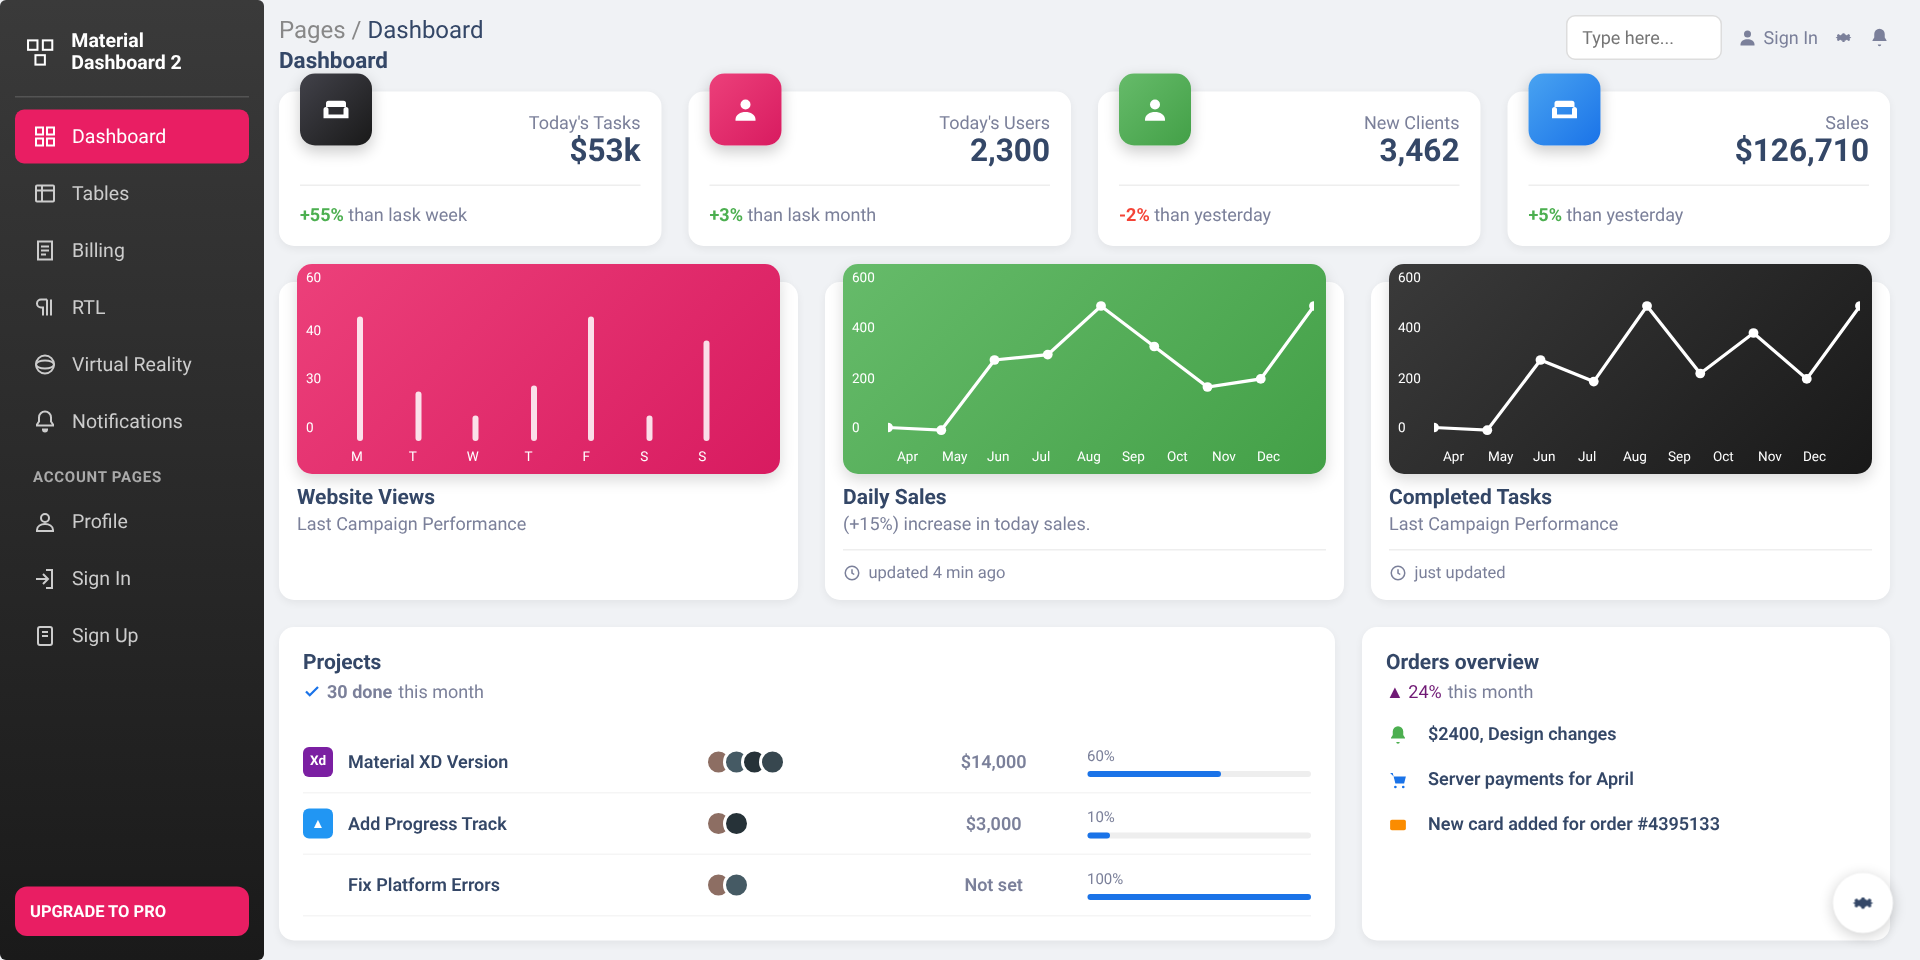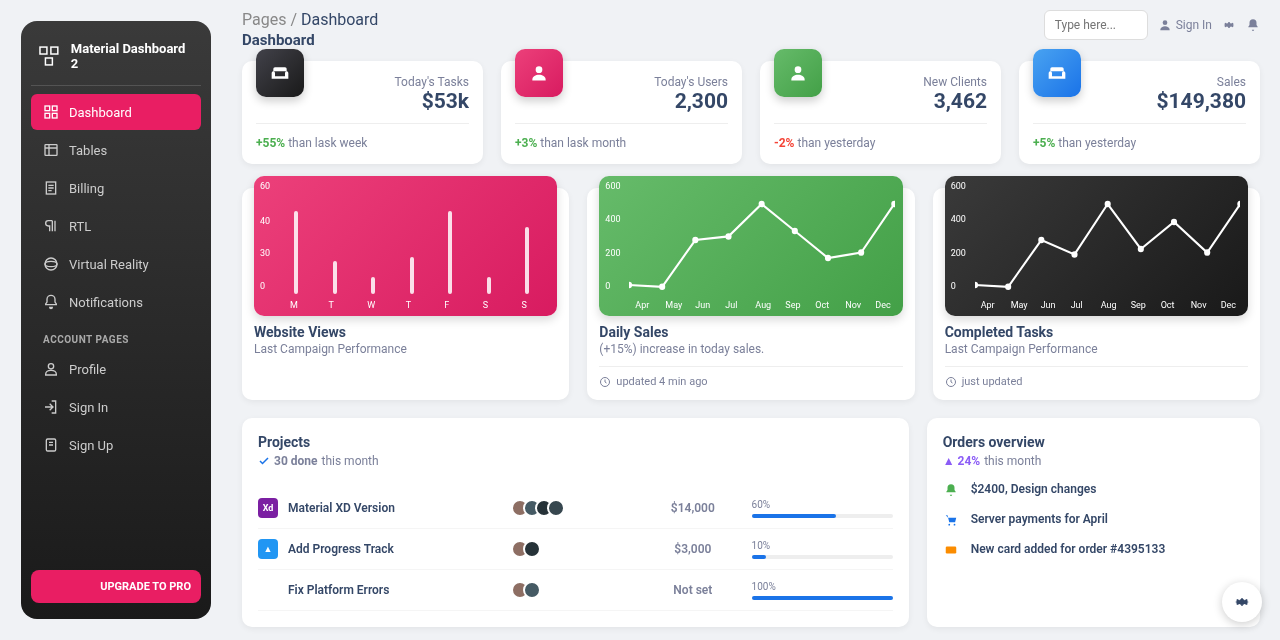--- a/index.html
+++ b/index.html
@@ -1,25 +1,25 @@
 <!DOCTYPE html>
 <html><head>
 <meta charset="utf-8">
 <style>
 *{box-sizing:border-box;margin:0;padding:0;font-family:-apple-system,BlinkMacSystemFont,"Segoe UI",Roboto,sans-serif}
 body{background:#f0f2f5;width:1280px;height:640px;overflow:hidden;display:flex}
-.sidebar{width:190px;background:linear-gradient(180deg,#3a3a3a 0%,#1a1a1a 100%);color:#fff;padding:16px 10px;margin:21px;border-radius:16px;display:flex;flex-direction:column}
+.sidebar{width:176px;background:linear-gradient(180deg,#3a3a3a 0%,#1a1a1a 100%);color:#fff;padding:16px 10px;margin:0;border-radius:4px;display:flex;flex-direction:column}
 .brand{display:flex;align-items:center;gap:10px;padding:4px 6px 14px;border-bottom:1px solid rgba(255,255,255,.15);font-weight:700;font-size:13px}
 .brand-icon{width:24px;height:24px}
 .nav{flex:1;margin-top:8px}
 .nav-item{display:flex;align-items:center;gap:10px;padding:10px 12px;font-size:13px;color:#ccc;border-radius:6px;cursor:pointer;margin-bottom:2px}
 .nav-item.active{background:#e91e63;color:#fff}
 .nav-item .ico{width:16px;height:16px;display:inline-flex;align-items:center;justify-content:center}
 .nav-section{font-size:10px;letter-spacing:.5px;color:#aaa;padding:12px 12px 6px;font-weight:700}
-.upgrade{background:#e91e63;color:#fff;font-size:11px;font-weight:700;padding:10px;border-radius:8px;text-align:right;cursor:pointer}
+.upgrade{background:#e91e63;color:#fff;font-size:11px;font-weight:700;padding:10px;border-radius:8px;text-align:left;cursor:pointer}
 .main{flex:1;padding:10px 20px 10px 10px;overflow:hidden}
 .topbar{display:flex;justify-content:space-between;align-items:flex-start;margin-bottom:12px}
 .crumb{font-size:16px;color:#888}
 .crumb .here{color:#344767}
 .page-title{font-size:15px;font-weight:700;color:#344767;margin-top:2px}
 .top-right{display:flex;align-items:center;gap:10px}
 .search{border:1px solid #ddd;border-radius:6px;padding:7px 10px;font-size:12px;width:104px;color:#999;background:#fff}
 .top-link{font-size:12px;color:#7b809a;display:flex;align-items:center;gap:4px;cursor:pointer}
 .ico-sm{width:14px;height:14px}
 .cards{display:grid;grid-template-columns:repeat(4,1fr);gap:18px;margin-bottom:24px}
@@ -232,21 +232,21 @@
     <div class="card-foot"><span class="neg">-2%</span> than yesterday</div>
   </div>
       <div class="card">
     <div class="card-icon ic-blue">
           <svg viewBox="0 0 24 24">
             <path d="M4 10V7a2 2 0 012-2h12a2 2 0 012 2v3M2 12a2 2 0 012-2 2 2 0 012 2v4h12v-4a2 2 0 012-2 2 2 0 012 2v7H2z"></path>
           </svg>
         </div>
     <div class="card-top">
           <div class="card-label">Sales</div>
-          <div class="card-value">$149,380</div>
+          <div class="card-value">$126,710</div>
         </div>
     <div class="card-foot"><span class="pos">+5%</span> than yesterday</div>
   </div>
     </div>
   <div class="charts" id="charts">
       <div class="chart-card">
     <div class="chart-box cb-pink">
           <span class="ylab" style="top:105px">0</span>
           <span class="ylab" style="top:71.66666666666667px">30</span>
           <span class="ylab" style="top:40px">40</span>
@@ -394,21 +394,21 @@
               <div class="prog">
                 <div class="prog-bar" style="width:100%"></div>
               </div>
             </div>
   </div>
         </div>
     </div>
     <div class="panel">
       <div class="panel-title">Orders overview</div>
       <div class="panel-sub">
-        <span style="color:#8b5cf6;font-weight:700">▲ <span>24%</span></span>
+        <span style="color:#701a75;font-weight:400">▲ <span>24%</span></span>
           <span> this month</span>
       </div>
       <div id="orders-list">
           <div class="order-item">
     <div class="order-ico">
               <svg width="14" height="14" viewBox="0 0 24 24" fill="#4caf50">
                 <path d="M12 2a6 6 0 00-6 6v4l-2 3v1h16v-1l-2-3V8a6 6 0 00-6-6zm0 20a2 2 0 002-2h-4a2 2 0 002 2z"></path>
               </svg>
             </div>
     <div class="order-text">$2400, Design changes</div>

